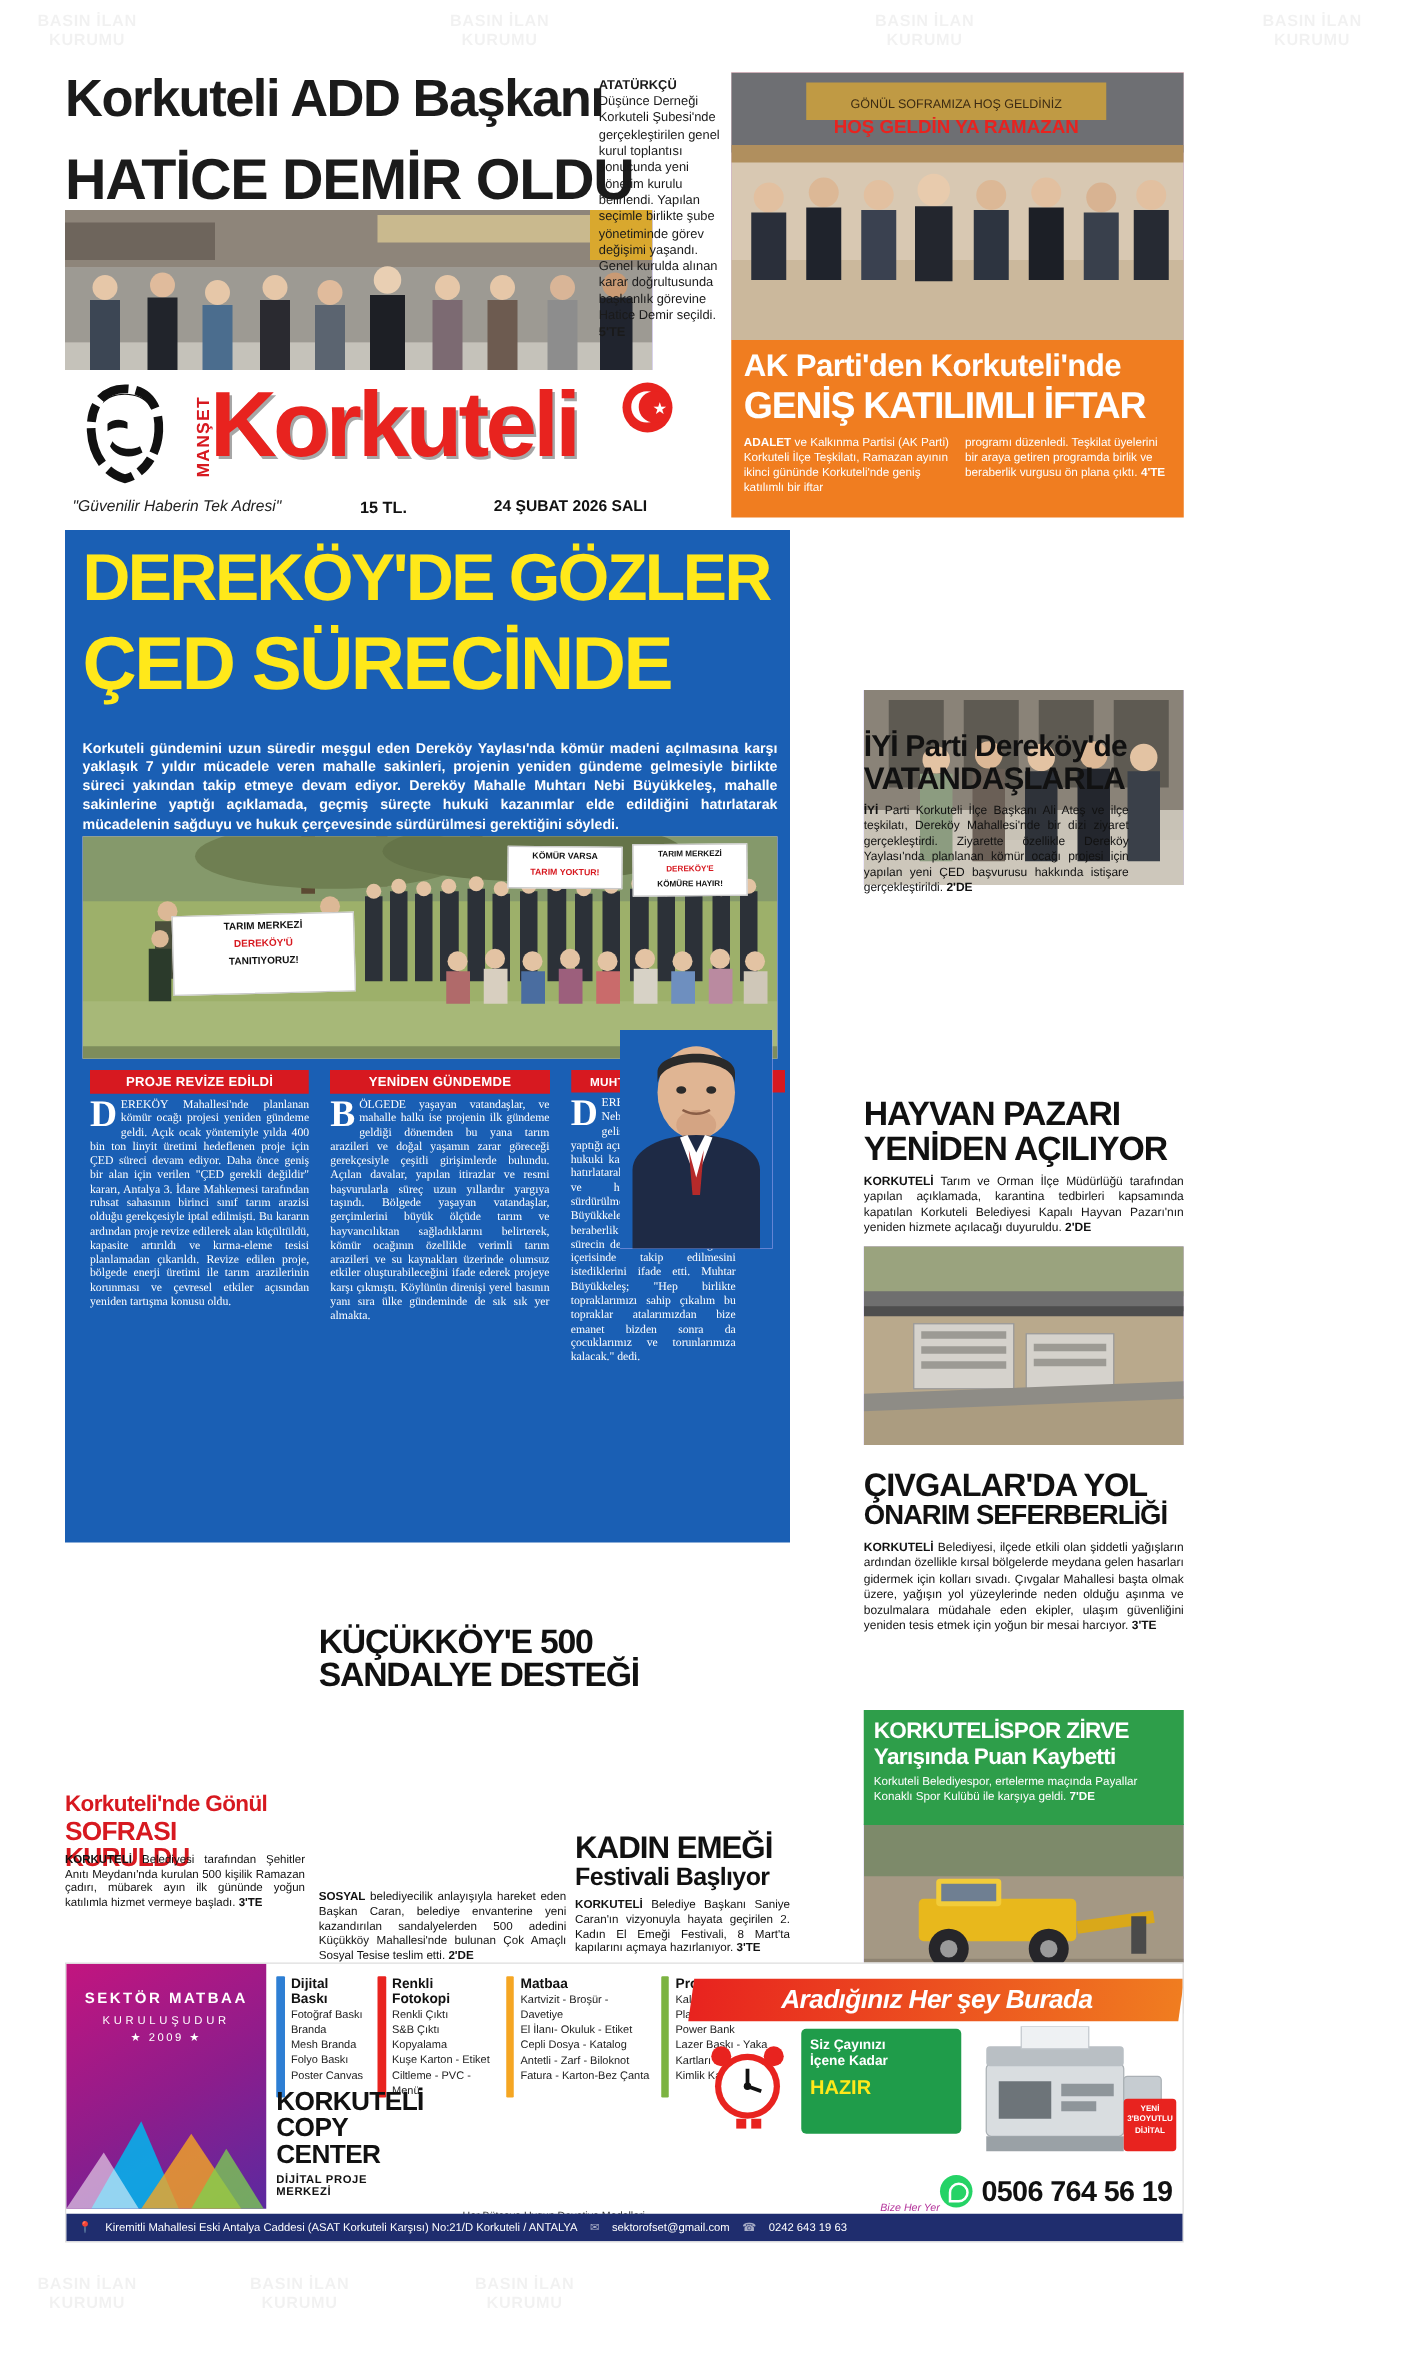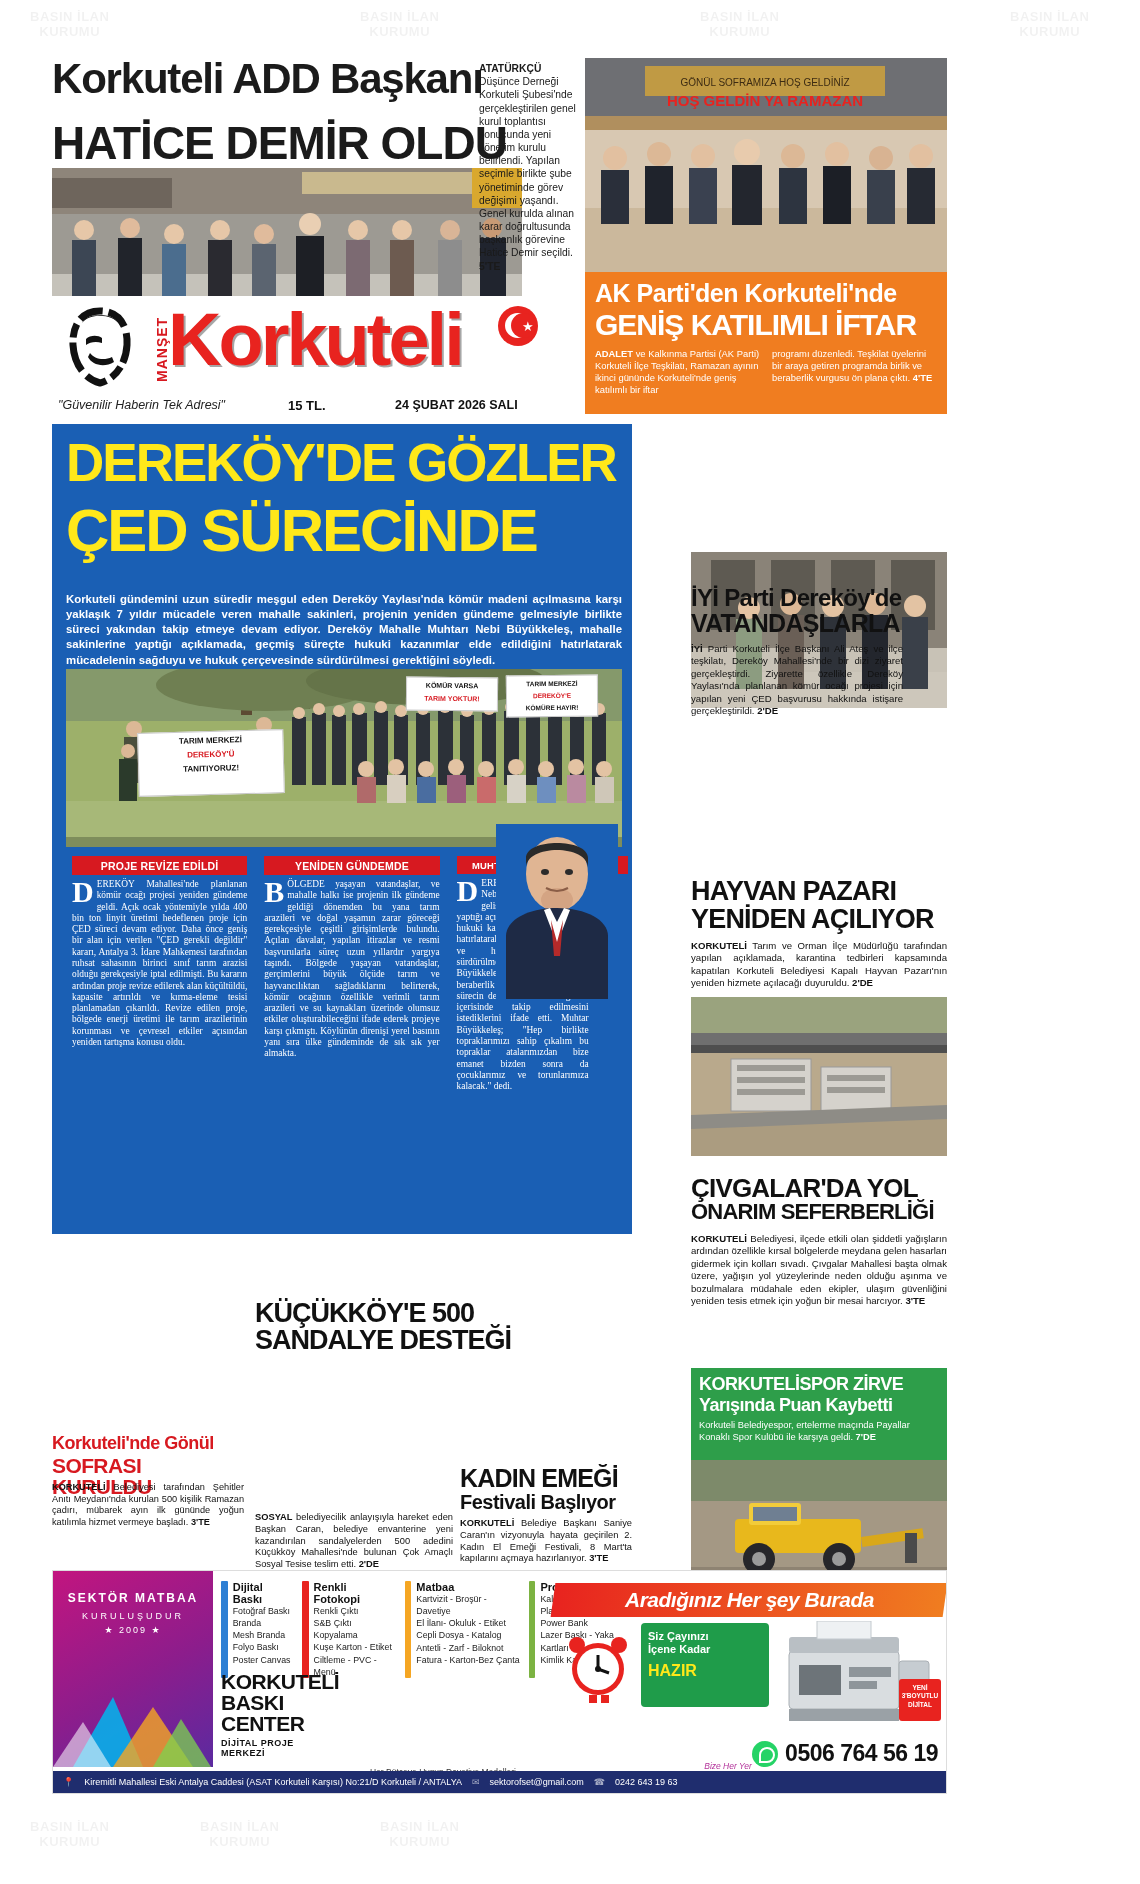--- a/index.html
+++ b/index.html
@@ -172,21 +172,21 @@
   #tea-box .t1 { font-size:11px; font-weight:700; line-height:1.2; }
   #tea-box .t2 { font-size:16px; font-weight:700; color:#ffe81a; margin-top:6px; }
   #clock-icon { position:absolute; left:512px; top:52px; width:66px; height:80px; }
   #printer { position:absolute; left:730px; top:50px; width:150px; height:110px; }
   #yeni-badge { position:absolute; left:846px; top:108px; width:42px; height:42px; background:#e8231f; border-radius:3px; color:#fff; font-size:6.5px; font-weight:700; text-align:center; padding-top:5px; line-height:1.3;}
   #ad-models { position:absolute; left:240px; top:196px; width:300px; font-size:8.5px; color:#333; text-align:center; }
   #ad-mozaik { position:absolute; left:545px; top:190px; width:260px; font-size:8.5px; color:#b3329a; text-align:center; font-style:italic;}
   #ad-footer { position:absolute; left:0; bottom:0; width:895px; height:22px; background:#1f2d6e; color:#fff;
     display:flex; align-items:center; gap:10px; padding:0 10px; font-size:9px; }
   #ad-footer .sep { opacity:.6; }
-  #whatsapp-bar { position:absolute; right:8px; bottom:26px; display:flex; align-items:flex-end; gap:7px; }
+  #whatsapp-bar { position:absolute; right:8px; bottom:26px; display:flex; align-items:flex-start; gap:7px; }
   #wa-circle { width:26px; height:26px; border-radius:50%; background:#25d366; position:relative; }
   #wa-circle::after { content:""; position:absolute; left:7px; top:6px; width:12px; height:12px; border:2px solid #fff; border-radius:50% 50% 50% 0; }
   #wa-num { font-size:23px; font-weight:700; color:#111; letter-spacing:-.5px; }
 
   
   svg.ph { display:block; width:100%; height:100%; }
 </style>
 </head>
 <body>
 
@@ -625,21 +625,21 @@
           <div class="li">Plaket - Madalya - Usb</div>
           <div class="li">Power Bank</div>
           <div class="li">Lazer Baskı - Yaka Kartları</div>
           <div class="li">Kimlik Kartları</div>
         </div>
       </div>
     </div>
 
     <div id="copycenter">
       <div id="cc-1">KORKUTELİ</div>
-      <div id="cc-2">BASKI</div>
+      <div id="cc-2">COPY</div>
       <div id="cc-3">CENTER</div>
       <div id="cc-4">DİJİTAL PROJE MERKEZİ</div>
     </div>
 
     <div id="ad-ribbon">
       <span>Aradığınız Her şey Burada</span>
     </div>
 
     <svg id="clock-icon" viewBox="0 0 66 80">
       <circle cx="33" cy="46" r="26" fill="#e8231f"></circle>

